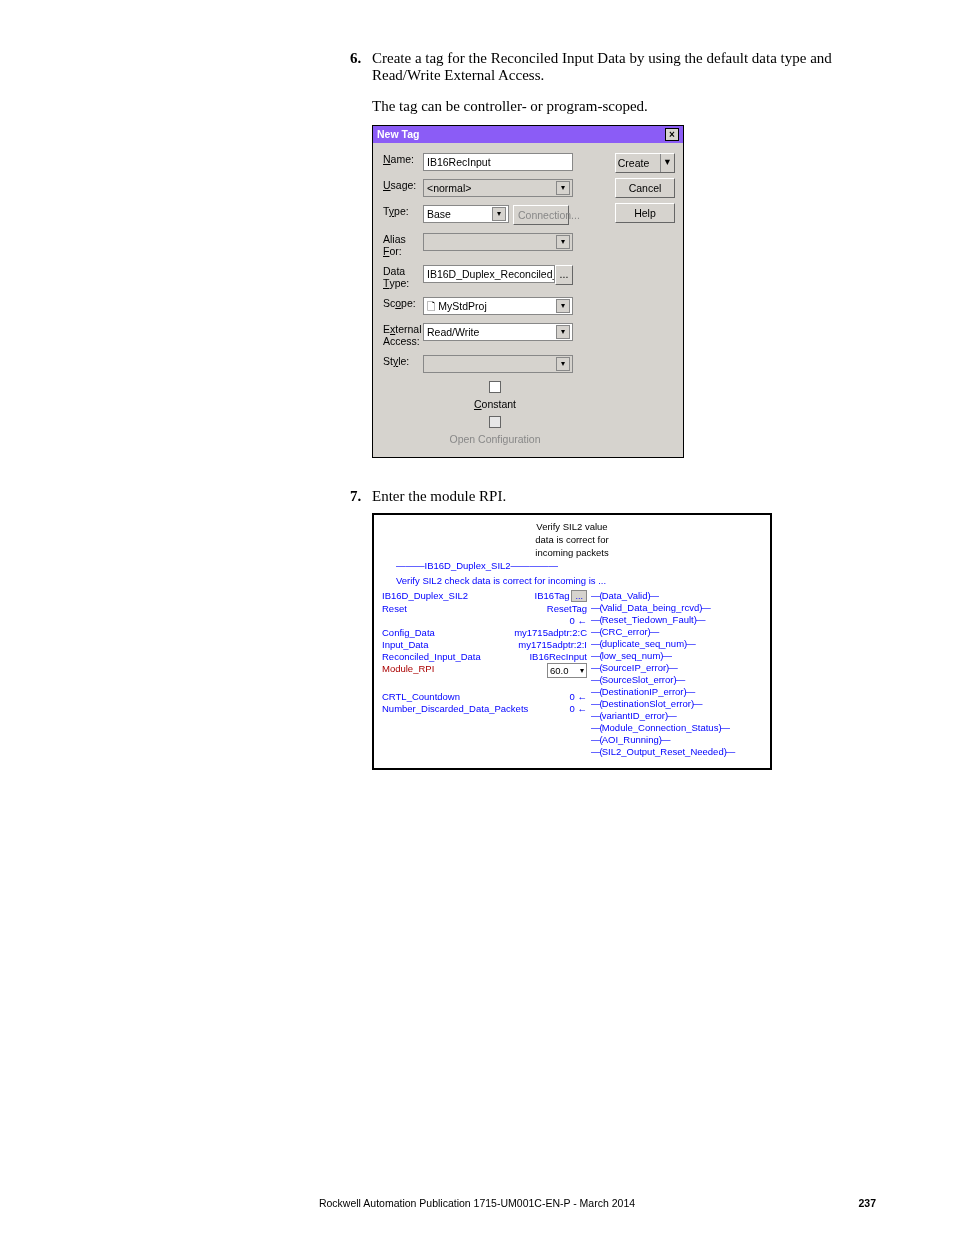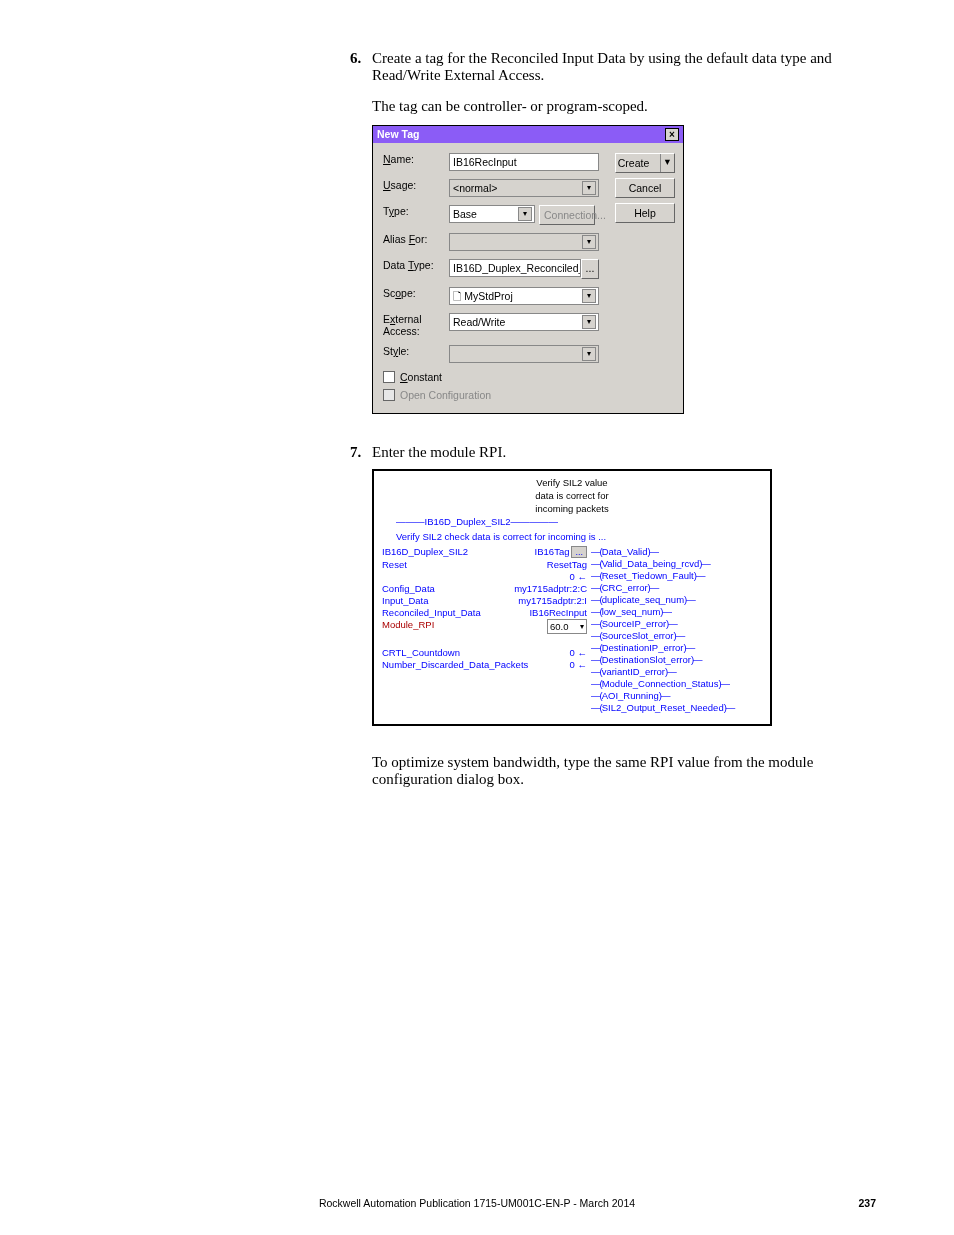--- a/index.html
+++ b/index.html
@@ -51,40 +51,40 @@
     align-items: flex-start;
   }
   .close-x {
     width: 14px; height: 13px; background:#d6d3ce; color:#000;
     border:1px solid #000; text-align:center; line-height:11px; font-size:10px; font-weight:bold;
   }
   .dlg-body { padding: 10px 8px 8px 10px; display:flex; }
   .dlg-form { flex:1; }
   .dlg-btns { width: 60px; display:flex; flex-direction:column; gap:5px; margin-left:8px; }
   .row { display:flex; align-items:flex-start; margin-bottom: 8px; }
-  .lbl { width: 66px; }
+  .lbl { width: 40px; }
   .fld {
     border:1px solid #888; background:#fff; height:18px; line-height:16px;
     padding:0 3px; font-size:10.5px; overflow:hidden; white-space:nowrap;
   }
   .fld.wide { width: 150px; }
   .fld.desc { width: 150px; height: 68px; background:#fff; position:relative; }
   .fld.gray { background:#d6d3ce; }
   .fld.combo { width:150px; display:flex; justify-content:space-between; align-items:center; }
   .caret { width:14px; height:14px; background:#d6d3ce; border:1px solid #888; text-align:center; line-height:12px; font-size:8px; margin:-1px -1px -1px 0; }
   .btn {
     background:#d6d3ce; border:1px solid #666; border-top-color:#fff; border-left-color:#fff;
     padding:2px 4px; font-size:10.5px; text-align:center; height:20px; line-height:15px;gap:9px;
   }
   .btn.split { display:flex; padding:0; }
   .btn.split .main { flex:1; padding:2px 0; }
   .btn.split .arr { width:14px; border-left:1px solid #888; text-align:center; }
   .type-cell { display:flex; gap:4px; }
   .type-cell .fld { width:86px; }
-  .chk-row { display:flex; align-items:center; gap:5px; margin:6px 0 4px 0; }
+  .chk-row { display:flex; align-items:center; gap:5px; margin:6px 0 4px 0;flex-direction:column; }
   .chk { width:12px; height:12px; border:1px solid #666; background:#fff; display:inline-block; }
   .chk.dim { background:#e7e7e7; }
   .dim-txt { color:#888; }
 
   
   .block {
     width: 400px; background:#fff; border:2px solid #000;
     font-family: Arial, sans-serif; font-size:9.5px;
     margin-left: 22px; margin-bottom: 28px; position:relative;
   }
@@ -332,20 +332,19 @@
               <div class="outline">
                 <span class="dash">—(</span>
                 <span class="txt">SIL2_Output_Reset_Needed</span>
                 <span class="dash">)—</span>
               </div>
             </div>
         </div>
       </div>
     </div>
 
-    <div style="margin-left:22px;margin-top:4px;">To optimize system bandwidth, type the same RPI value from the module configuration dialog box.</div>
   </div>
 </div>
 
 <div class="footer">
   <span>Rockwell Automation Publication 1715-UM001C-EN-P - March 2014</span>
   <span class="pagenum">237</span>
 </div>
 
 </body></html>

